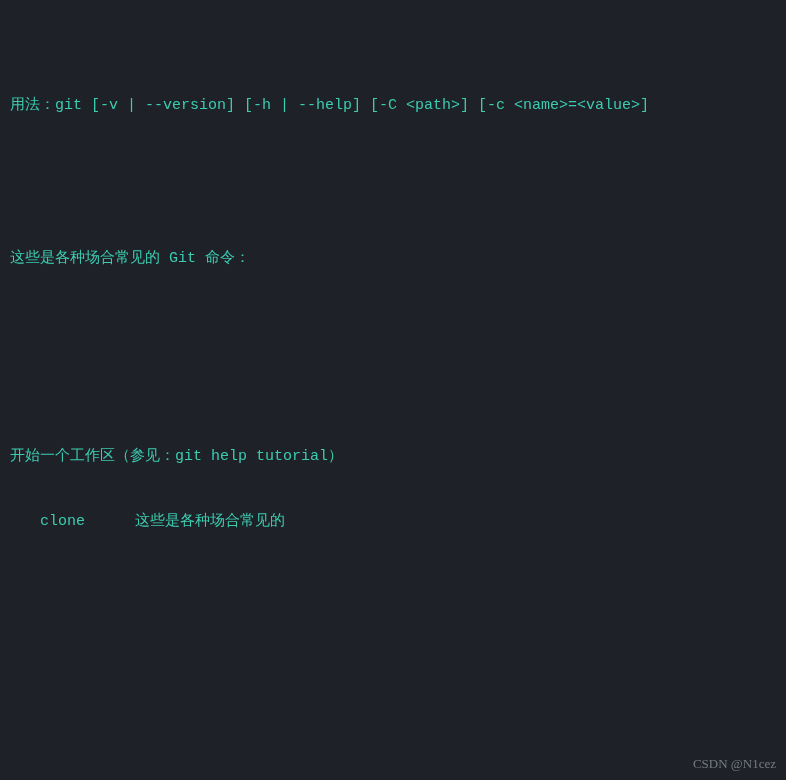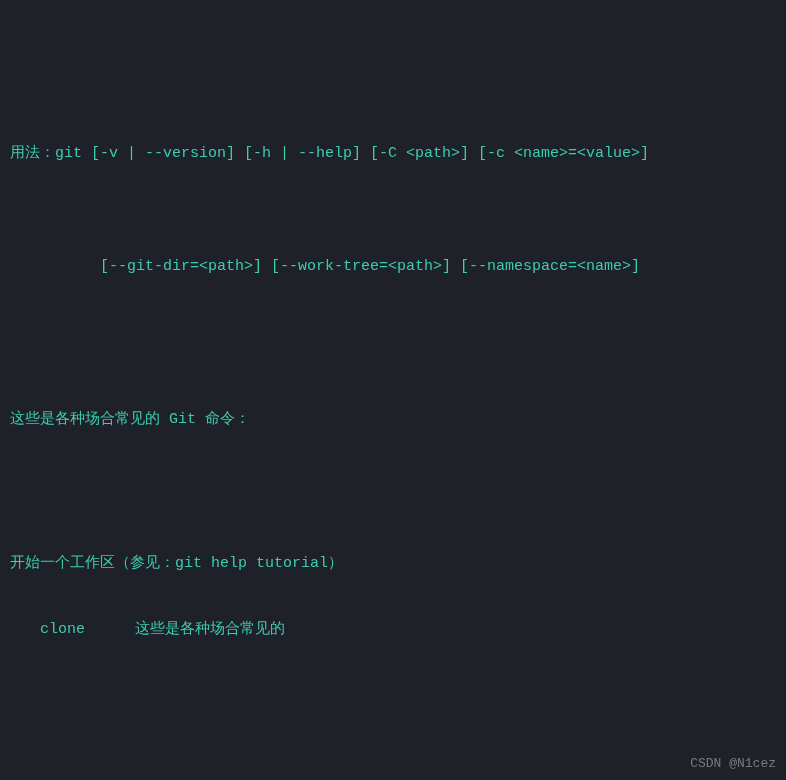--- a/index.html
+++ b/index.html
@@ -17,60 +17,59 @@
       width: 786px;
       height: 780px;
       overflow: hidden;
       position: relative;
     }
     .terminal-output {
       white-space: pre;
     }
     .usage-line {
       display: block;
-      margin-top: 48px;
     }
     .intro {
       margin-top: 22px;
-      margin-bottom: 14px;
+      margin-bottom: 28px;
     }
     .section {
       margin-bottom: 22px;
     }
     .section-title {
       display: block;
+      margin-top: 40px;
     }
     .cmd-row {
       display: flex;
       padding-left: 30px;
     }
     .cmd-name {
       width: 95px;
       flex-shrink: 0;
     }
     .cmd-desc {
       flex: 1;
     }
     .watermark {
       position: absolute;
       bottom: 6px;
       right: 10px;
       color: #9aa0a6;
       font-size: 13px;
-      font-family: Liberation Mono, monospace;
+      font-family: Liberation Serif, serif;
       opacity: 0.7;
     }
   </style>
 </head>
 <body>
 
 <div class="terminal-output">
   <div>
     <span class="usage-line">用法：git [-v | --version] [-h | --help] [-C &lt;path&gt;] [-c &lt;name&gt;=&lt;value&gt;]</span>
-    <span class="usage-line">          [--git-dir=&lt;path&gt;] [--work-tree=&lt;path&gt;] [--namespace=&lt;name&gt;]</span>
   </div>
 
   <div class="intro">这些是各种场合常见的 Git 命令：</div>
 
   <div class="section">
     <span class="section-title">开始一个工作区（参见：git help tutorial）</span>
     <div class="cmd-row">
       <span class="cmd-name">clone</span>
       <span class="cmd-desc">这些是各种场合常见的</span>
     </div>

